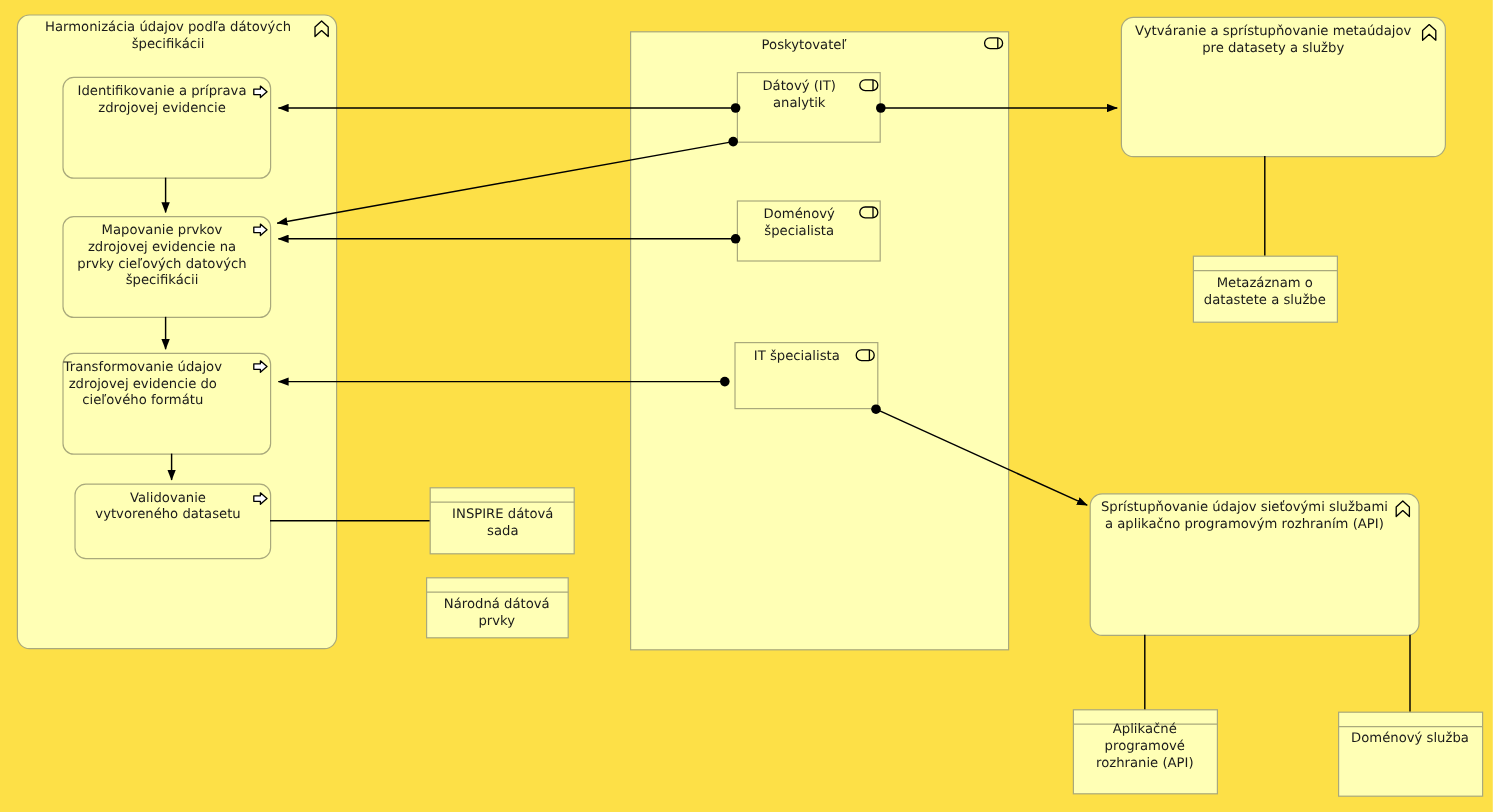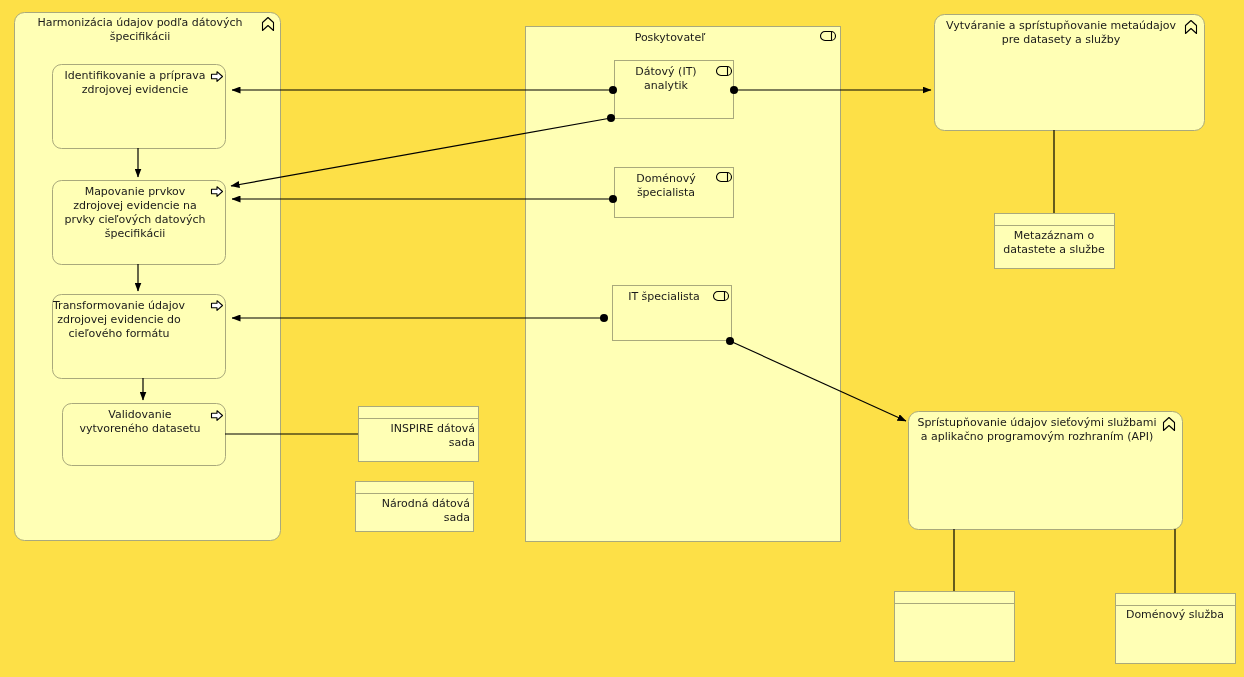--- a/index.html
+++ b/index.html
@@ -29,21 +29,21 @@
   .node-text {
     position: absolute;
     box-sizing: border-box;
     pointer-events: none;
     font-size: 11px;
     line-height: 14px;
     color: #1a1a1a;
     text-align: center;
     white-space: pre-line;
   }
-  .node-text.left-align { text-align: right; }
+  .node-text.left-align { text-align: center; }
 </style>
 </head>
 <body>
 
 <div id="diagram-root">
 
   <svg class="layer" viewBox="0 0 1244 677" xmlns="http://www.w3.org/2000/svg">
     <defs>
       <marker id="arrowhead" markerWidth="9" markerHeight="7" refX="8.5" refY="3.5" orient="auto" markerUnits="userSpaceOnUse">
         <polygon points="0 0, 9 3.5, 0 7" fill="#000000"></polygon>
@@ -245,21 +245,24 @@
   <div class="node-text" style="left:616px; top:290px; width:96px;">IT špecialista</div>
 
   <div class="node-text" style="left:912px; top:416px; width:250px;">Sprístupňovanie údajov sieťovými službami
 a aplikačno programovým rozhraním (API)</div>
 
   <div class="node-text" style="left:938px; top:19px; width:246px;">Vytváranie a sprístupňovanie metaúdajov
 pre  datasety a služby</div>
 
   <div class="node-text left-align" style="left:363px; top:422px; width:112px;">INSPIRE dátová sada</div>
 
-  <div class="node-text left-align" style="left:358px; top:497px; width:112px;">Národná dátová sada</div>
+  <div class="node-text left-align" style="left:358px; top:497px; width:112px;">Národná dátová prvky</div>
 
   <div class="node-text" style="left:999px; top:229px; width:110px;">Metazáznam o
 datastete a službe</div>
 
+  <div class="node-text" style="left:899px; top:601px; width:110px;">Aplikačné
+programové
+rozhranie (API)</div>
 
   <div class="node-text" style="left:1120px; top:608px; width:110px;">Doménový služba</div>
 
 </div>
 
 </body></html>

